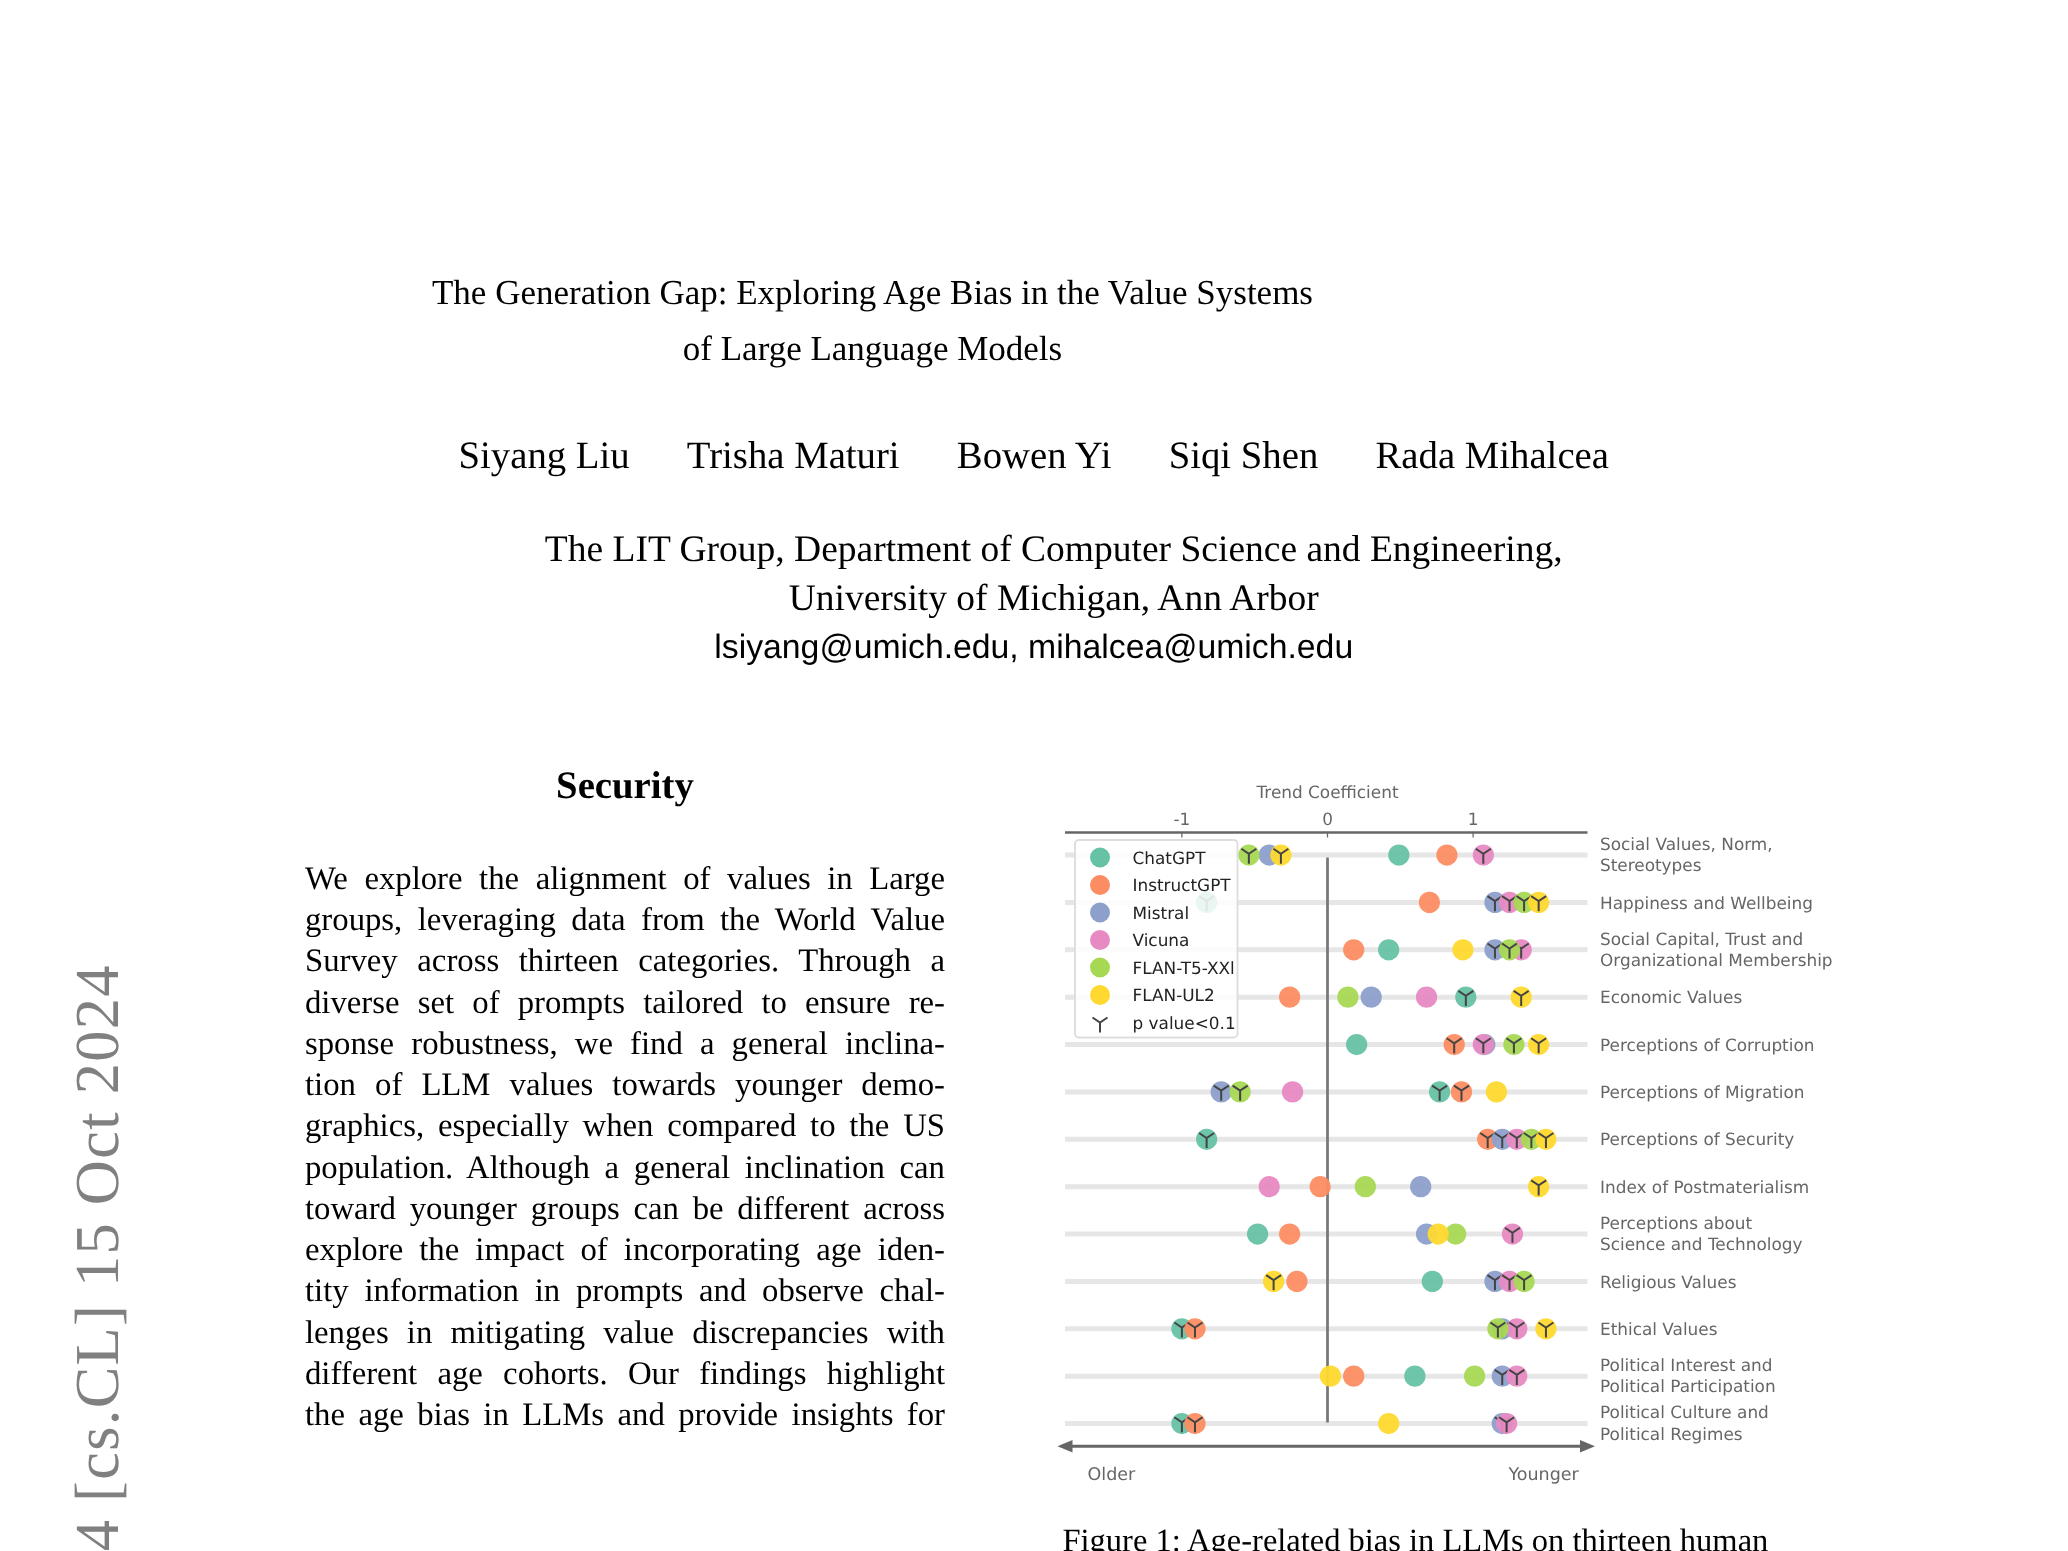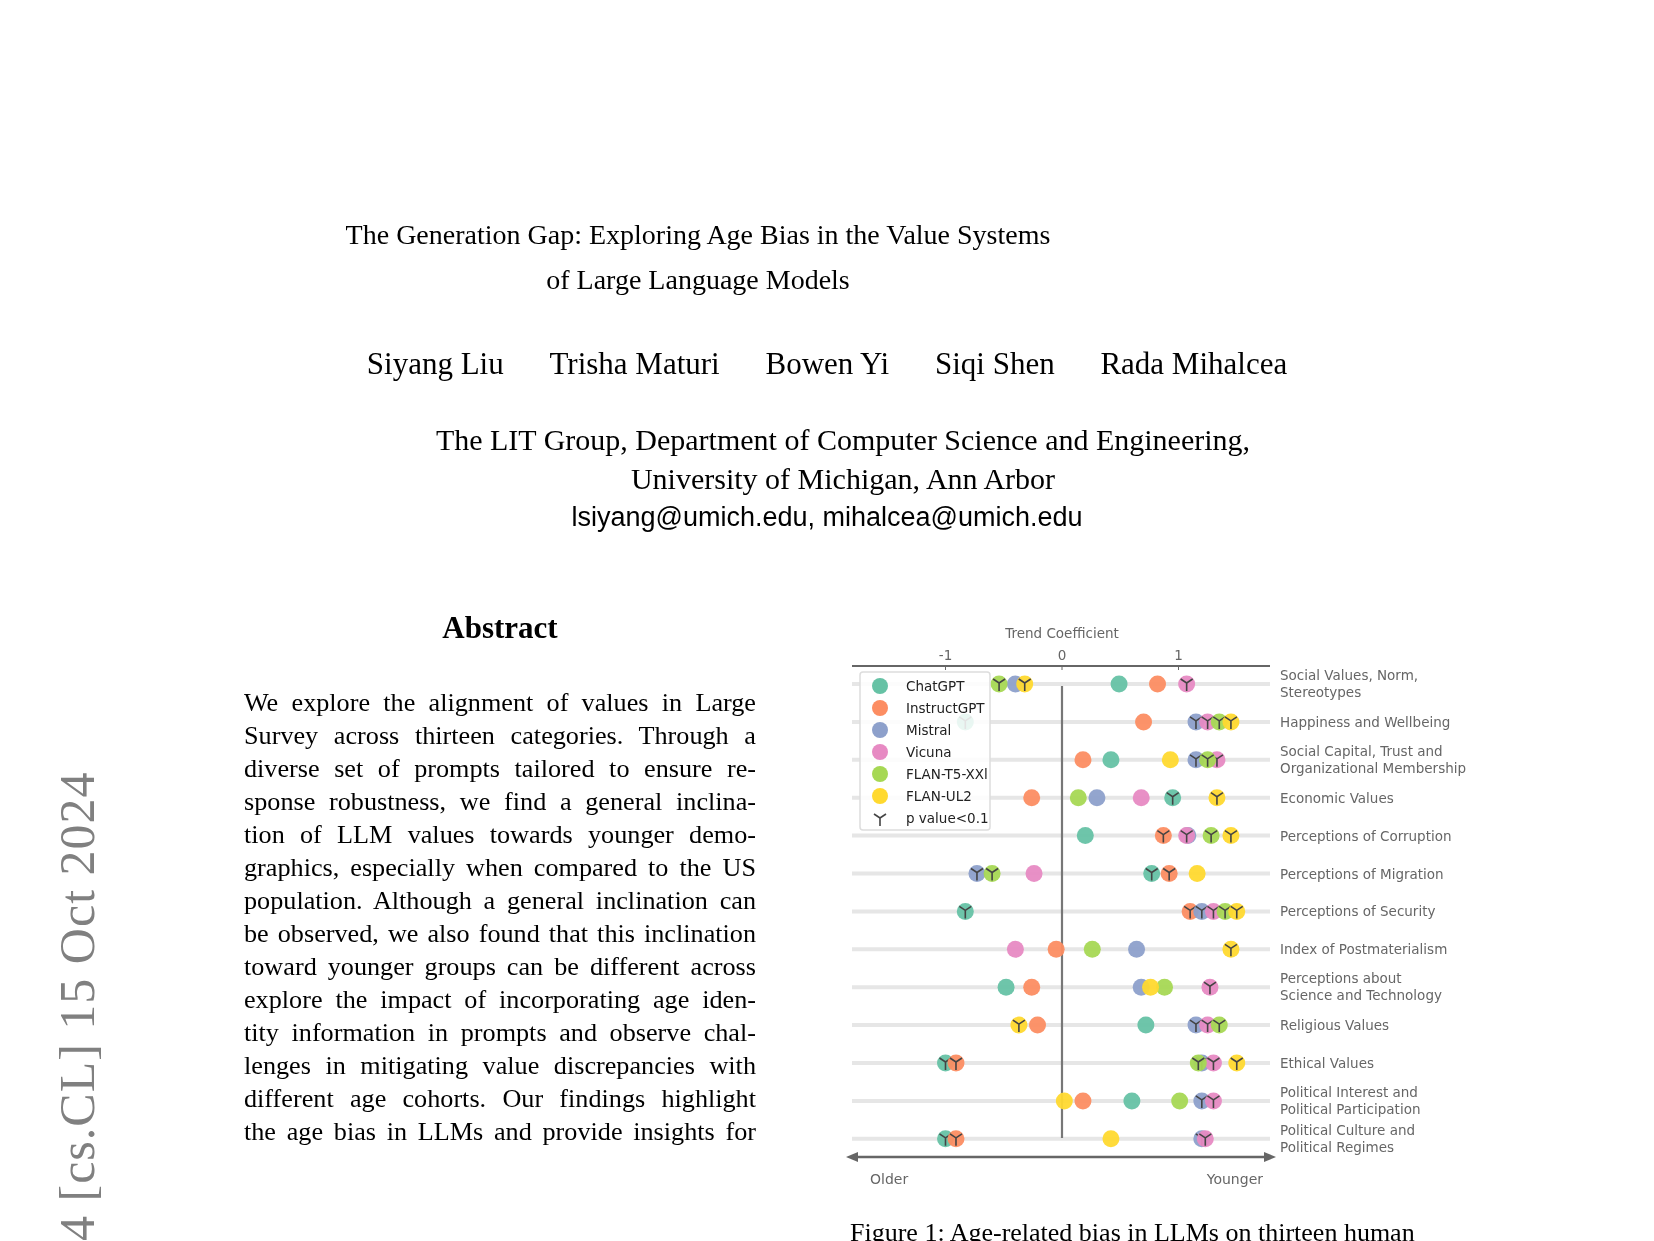--- a/index.html
+++ b/index.html
@@ -35,30 +35,30 @@
   <span>Siqi Shen</span>
   <span>Rada Mihalcea</span>
 </div>
 
 <div class="abs affil">
   <div>The LIT Group, Department of Computer Science and Engineering,</div>
   <div>University of Michigan, Ann Arbor</div>
 </div>
 <div class="abs emails">lsiyang@umich.edu, mihalcea@umich.edu</div>
 
-<div class="abs abs-head">Abstract</div>
+<div class="abs abs-head">Security</div>
 <div class="abs abs-body" id="abs-body">
     <div>We explore the alignment of values in Large</div>
+    <div>groups, leveraging data from the World Value</div>
     <div>Survey across thirteen categories.  Through a</div>
     <div>diverse set of prompts tailored to ensure re-</div>
     <div>sponse robustness, we find a general inclina-</div>
     <div>tion of LLM values towards younger demo-</div>
     <div>graphics, especially when compared to the US</div>
     <div>population. Although a general inclination can</div>
-    <div>be observed, we also found that this inclination</div>
     <div>toward younger groups can be different across</div>
     <div>explore the impact of incorporating age iden-</div>
     <div>tity information in prompts and observe chal-</div>
     <div>lenges in mitigating value discrepancies with</div>
     <div>different age cohorts.  Our findings highlight</div>
     <div>the age bias in LLMs and provide insights for</div>
   </div>
 
 <svg class="abs chart" id="chart" viewBox="0 0 1654 1241" width="1654" height="1241">
     <text x="1062" y="638" font-size="13.5" fill="#666" text-anchor="middle">Trend Coefficient</text>

